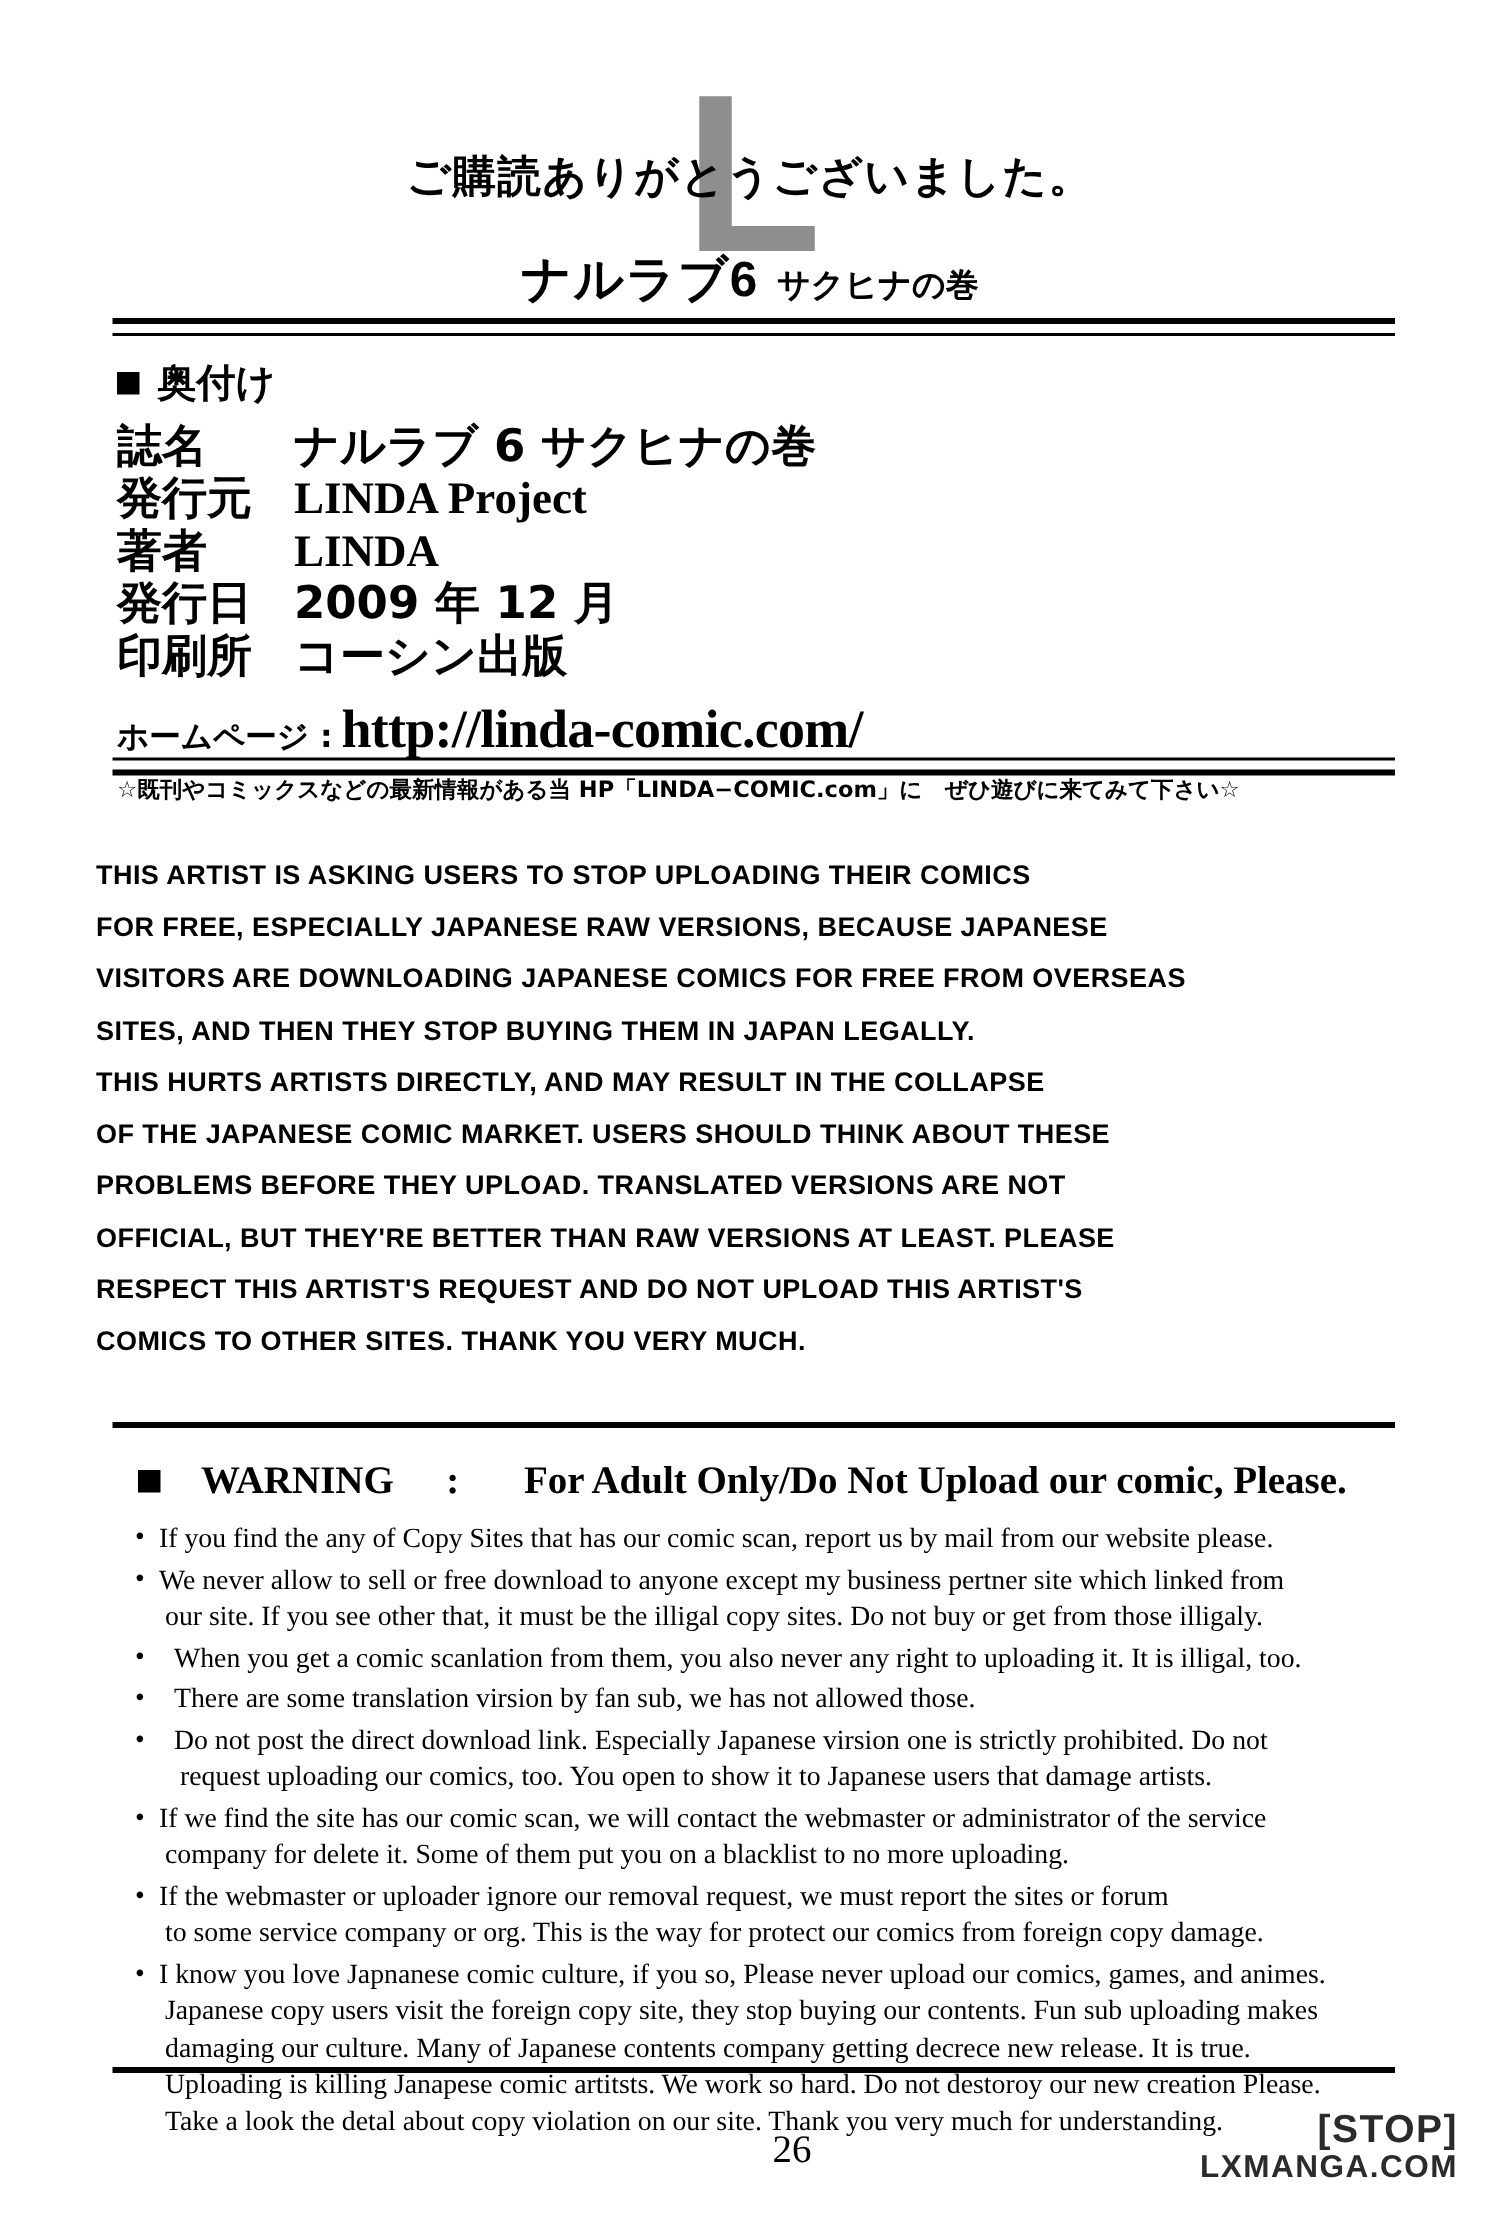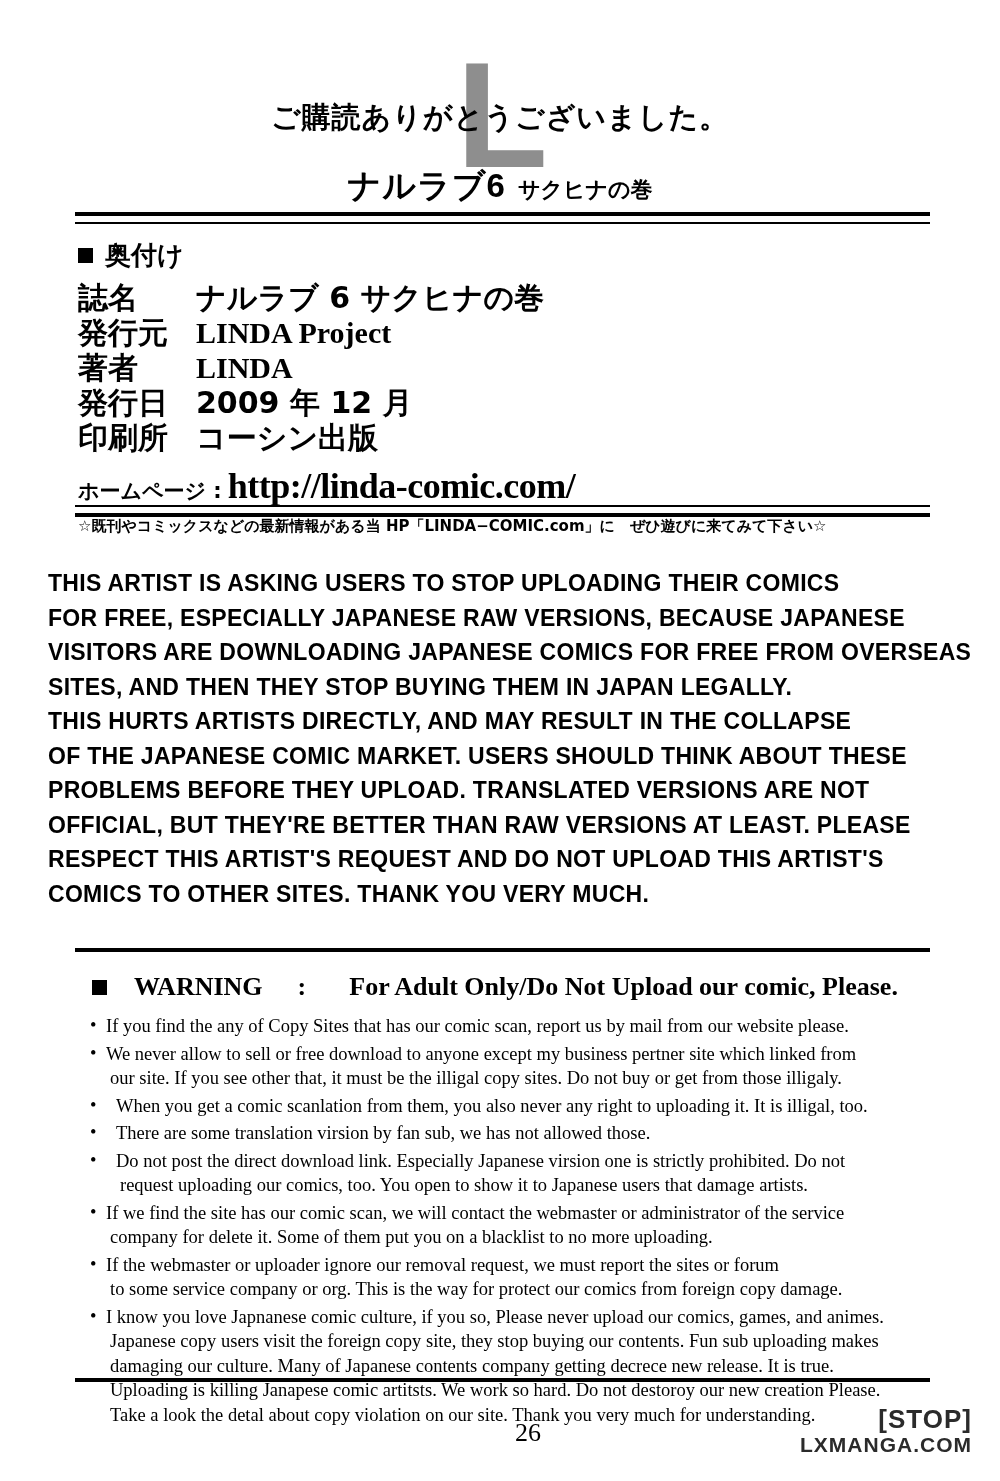--- a/index.html
+++ b/index.html
@@ -134,26 +134,26 @@
     font-family: "DejaVu Sans", sans-serif;
     font-size: 15px;
     font-weight: bold;
     margin-top: 10px;
     letter-spacing: 0px;
   }
 
   
   .notice {
     position: absolute;
-    left: 48px;
+    left: 64px;
     top: 566px;
     width: 930px;
     font-family: "Liberation Sans", sans-serif;
     font-weight: bold;
-    font-size: 23px;
+    font-size: 18px;
     line-height: 34.5px;
     letter-spacing: 0.3px;
   }
   .notice div { white-space: nowrap; }
 
   
   .warning-wrap {
     position: absolute;
     left: 78px;
     top: 958px;

